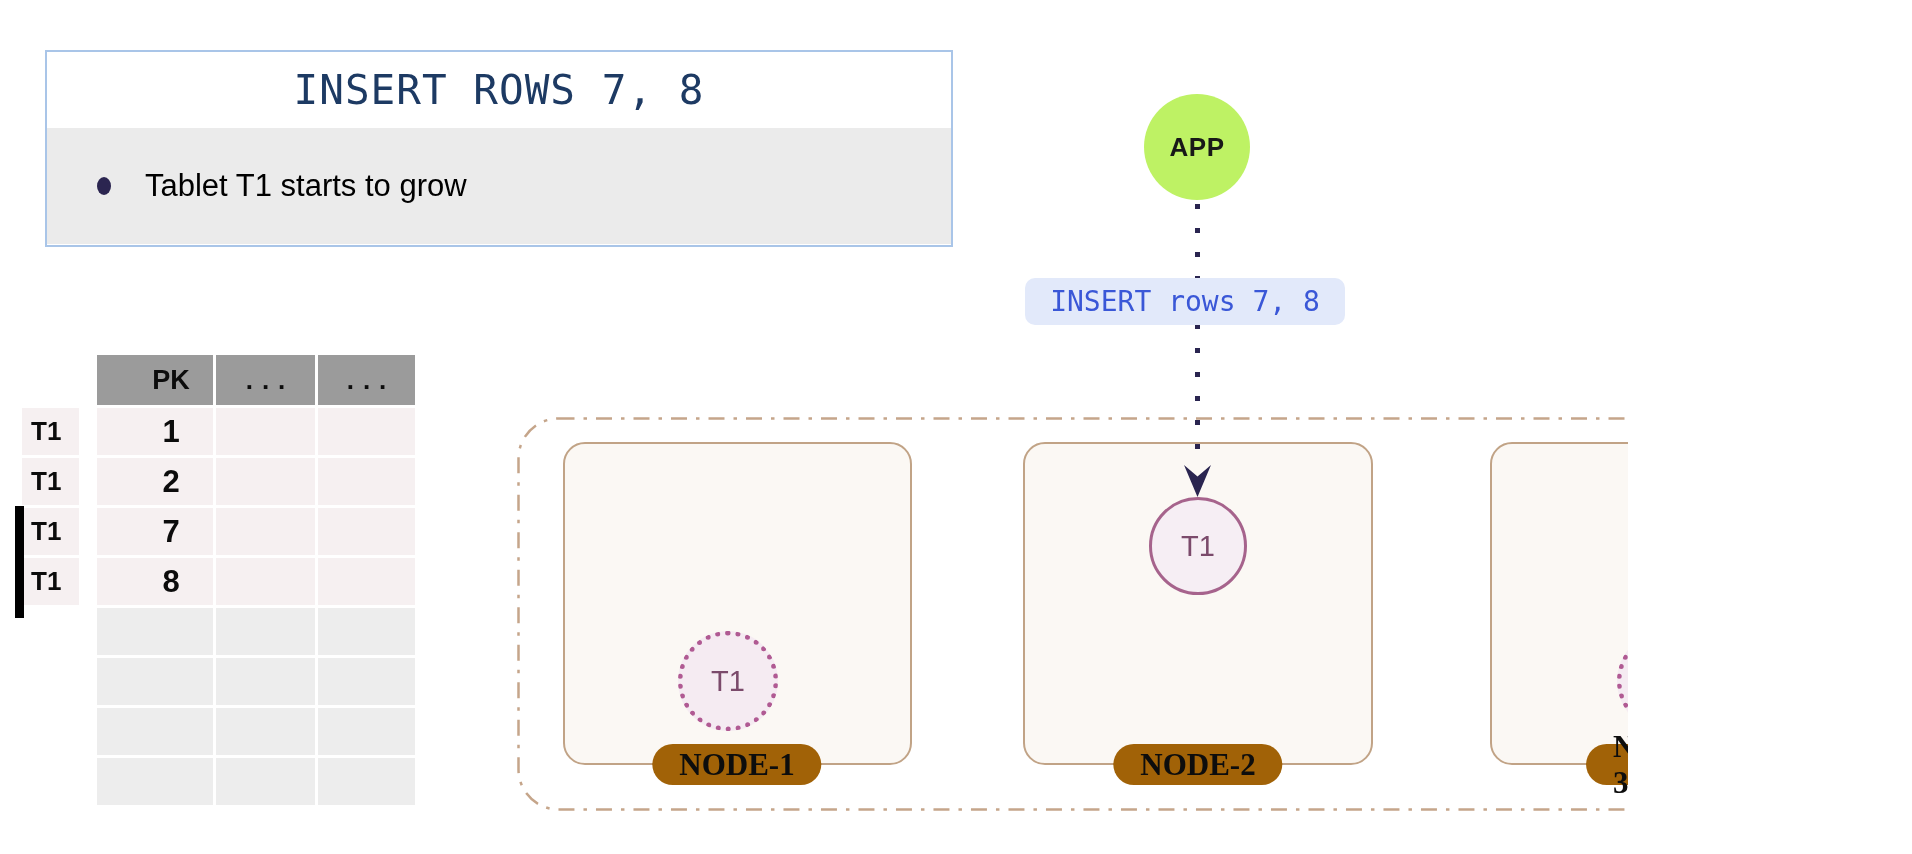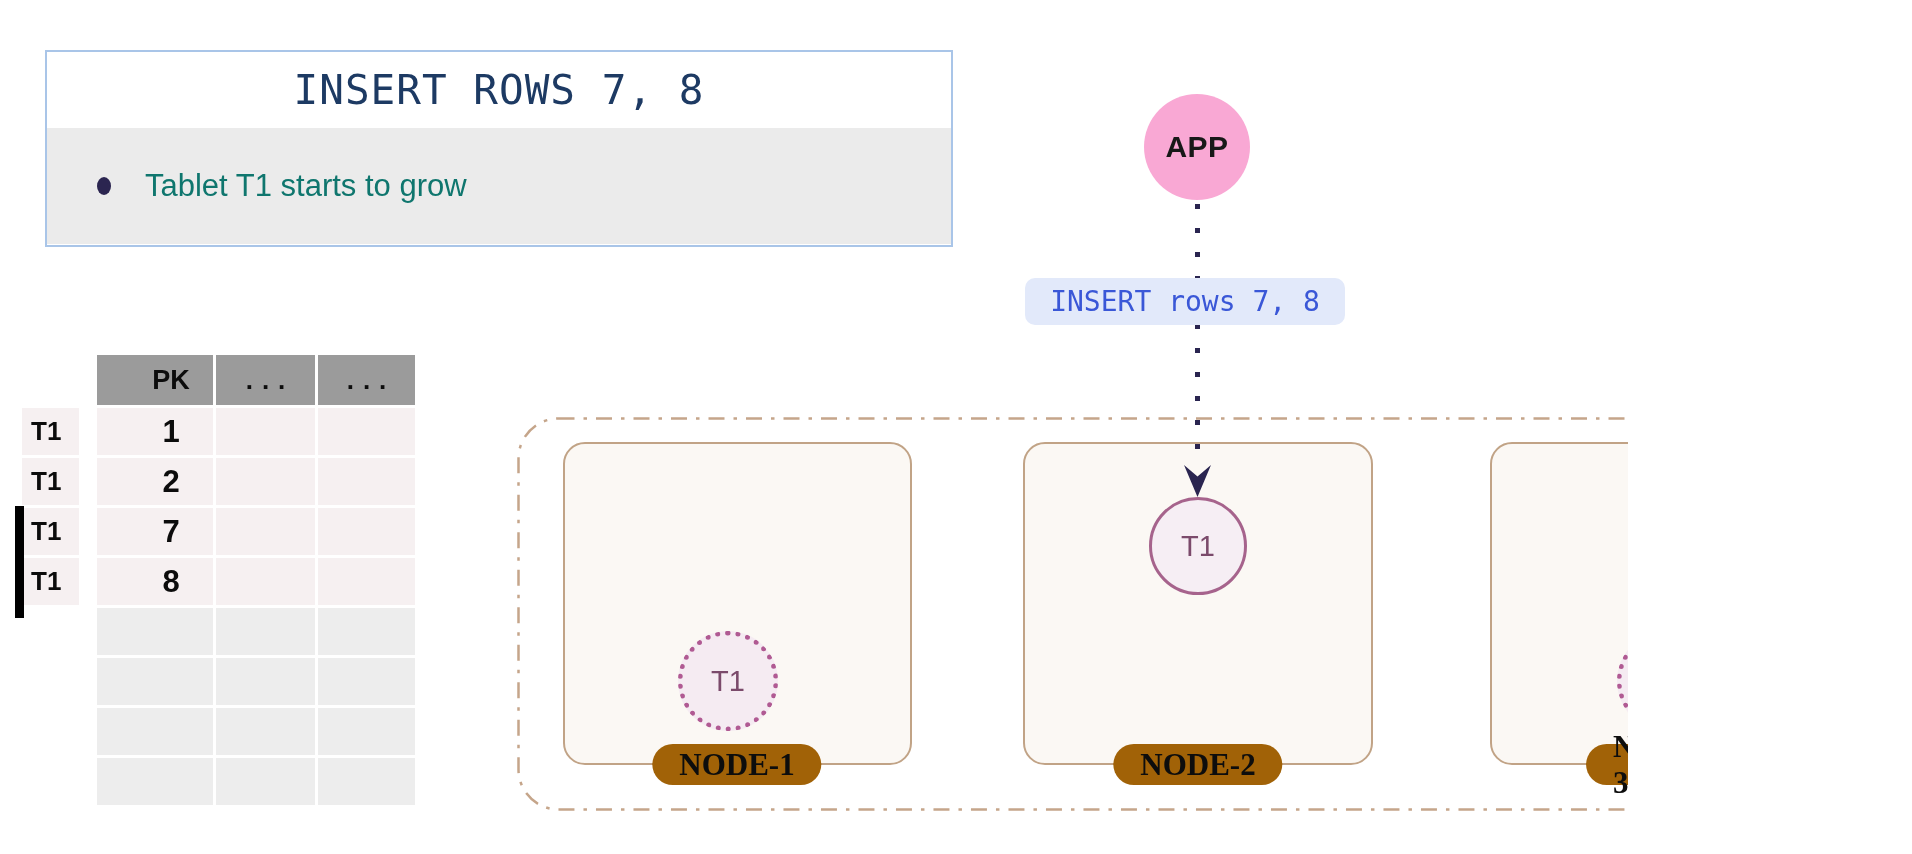--- a/index.html
+++ b/index.html
@@ -30,21 +30,21 @@
   }
   .info-bullets {
     height: 116px;
     background: #ebebeb;
     display: flex; flex-direction: column; justify-content: space-evenly;
     padding: 6px 20px 6px 50px;
     list-style: none;
   }
   .info-bullets li {
     display: flex; align-items: center;
-    font-size: 31px; color: #0f766e; text-align: right;
+    font-size: 31px; color: #000000; text-align: right;
   }
   .bullet-dot {
     width: 14px; height: 18px; min-width: 14px;
     border-radius: 50%;
     background: #2b2550;
     margin-right: 34px;
   }
 
   
   .rail-label {
@@ -82,23 +82,23 @@
   .drow .tcell { height: 47px; background: #f6f0f1; }
   .drow .pk { font-weight: 700; font-size: 31px; color: #0c0c0c; }
   .erow .tcell { height: 47px; background: #ededed; }
 
   
   .app-circle {
     position: absolute;
     left: 1144px; top: 94px;
     width: 106px; height: 106px;
     border-radius: 50%;
-    background: #f9a8d4;
-    display: flex; align-items: center; justify-content: center;
-    font-weight: 700; font-size: 30px; color: #181818;
+    background: #bef264;
+    display: flex; align-items: center; justify-content: center;
+    font-weight: 700; font-size: 26px; color: #181818;
     letter-spacing: 0.5px;
     z-index: 5;
   }
   .flow-line {
     position: absolute;
     left: 1195px; top: 204px;
     width: 5px; height: 262px;
     background: repeating-linear-gradient(to bottom, #2a2550 0 5px, transparent 5px 24px);
     z-index: 6;
   }

